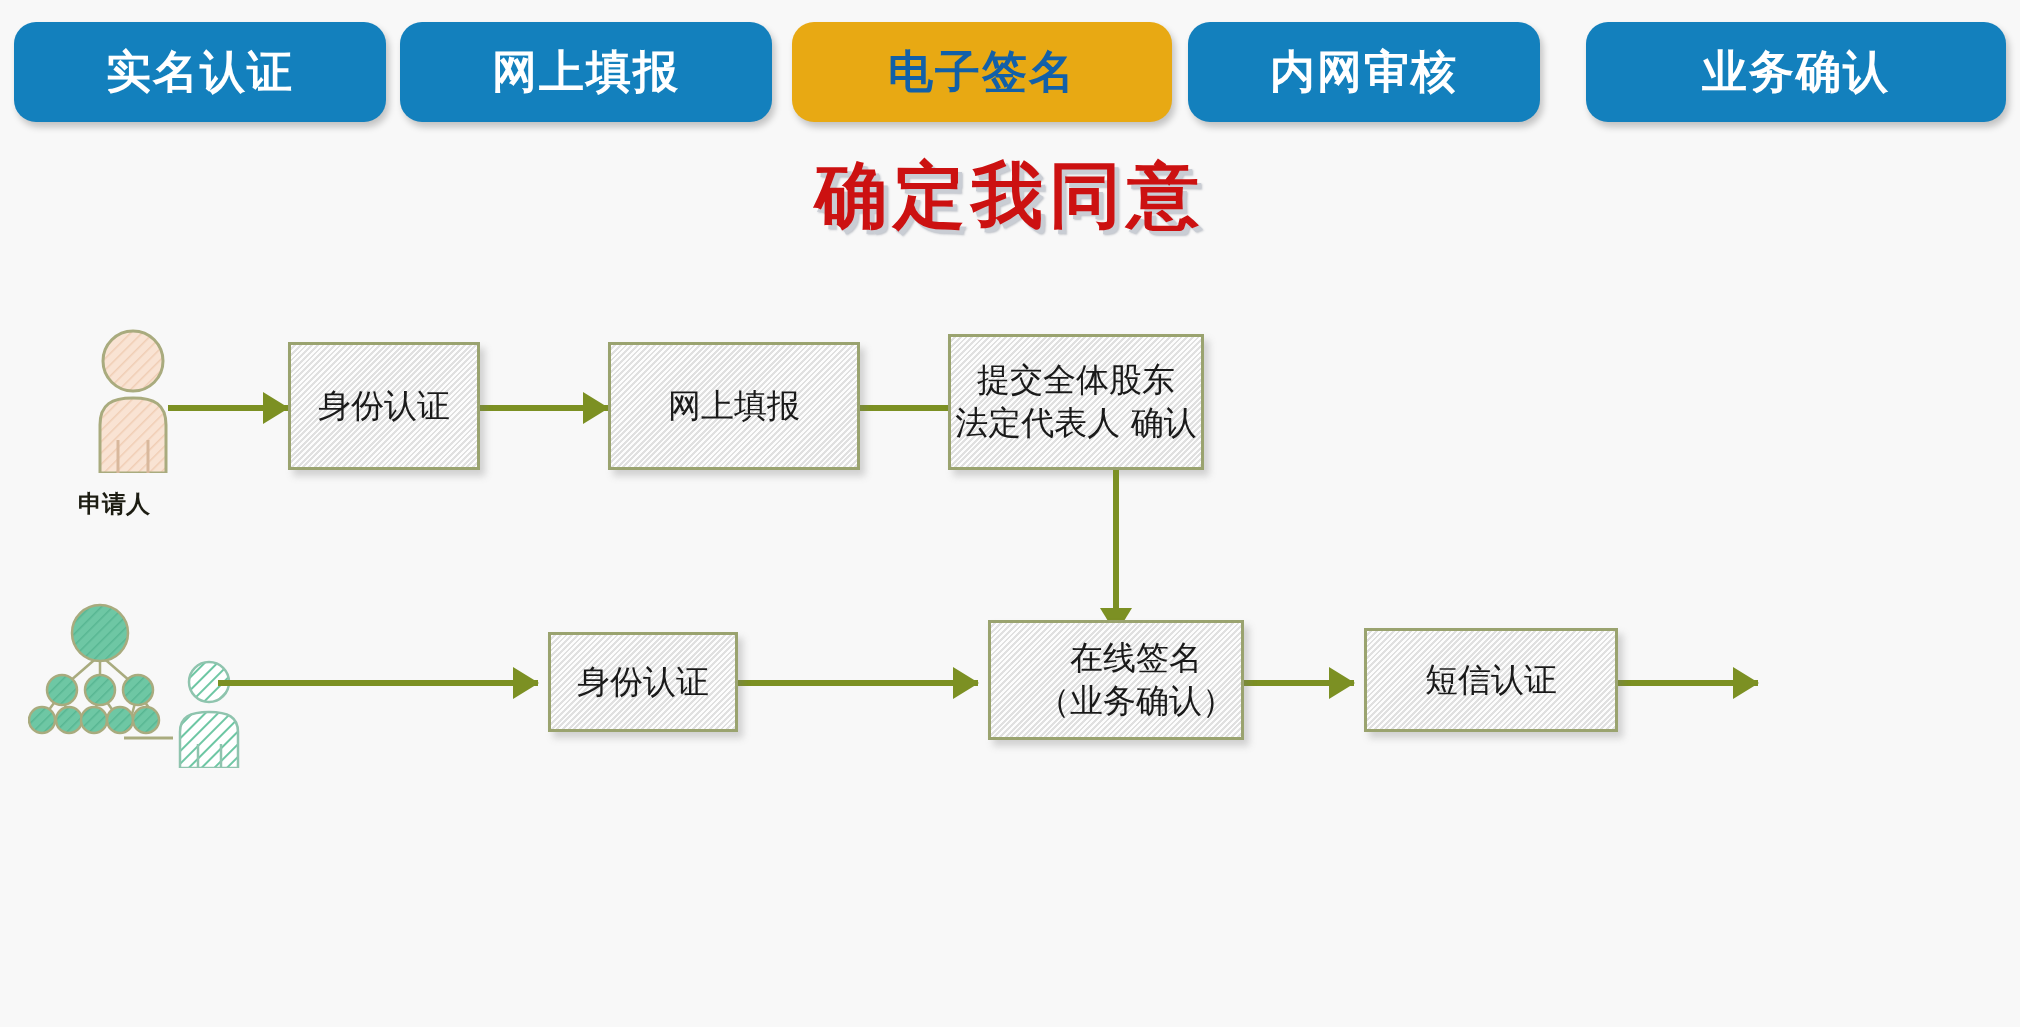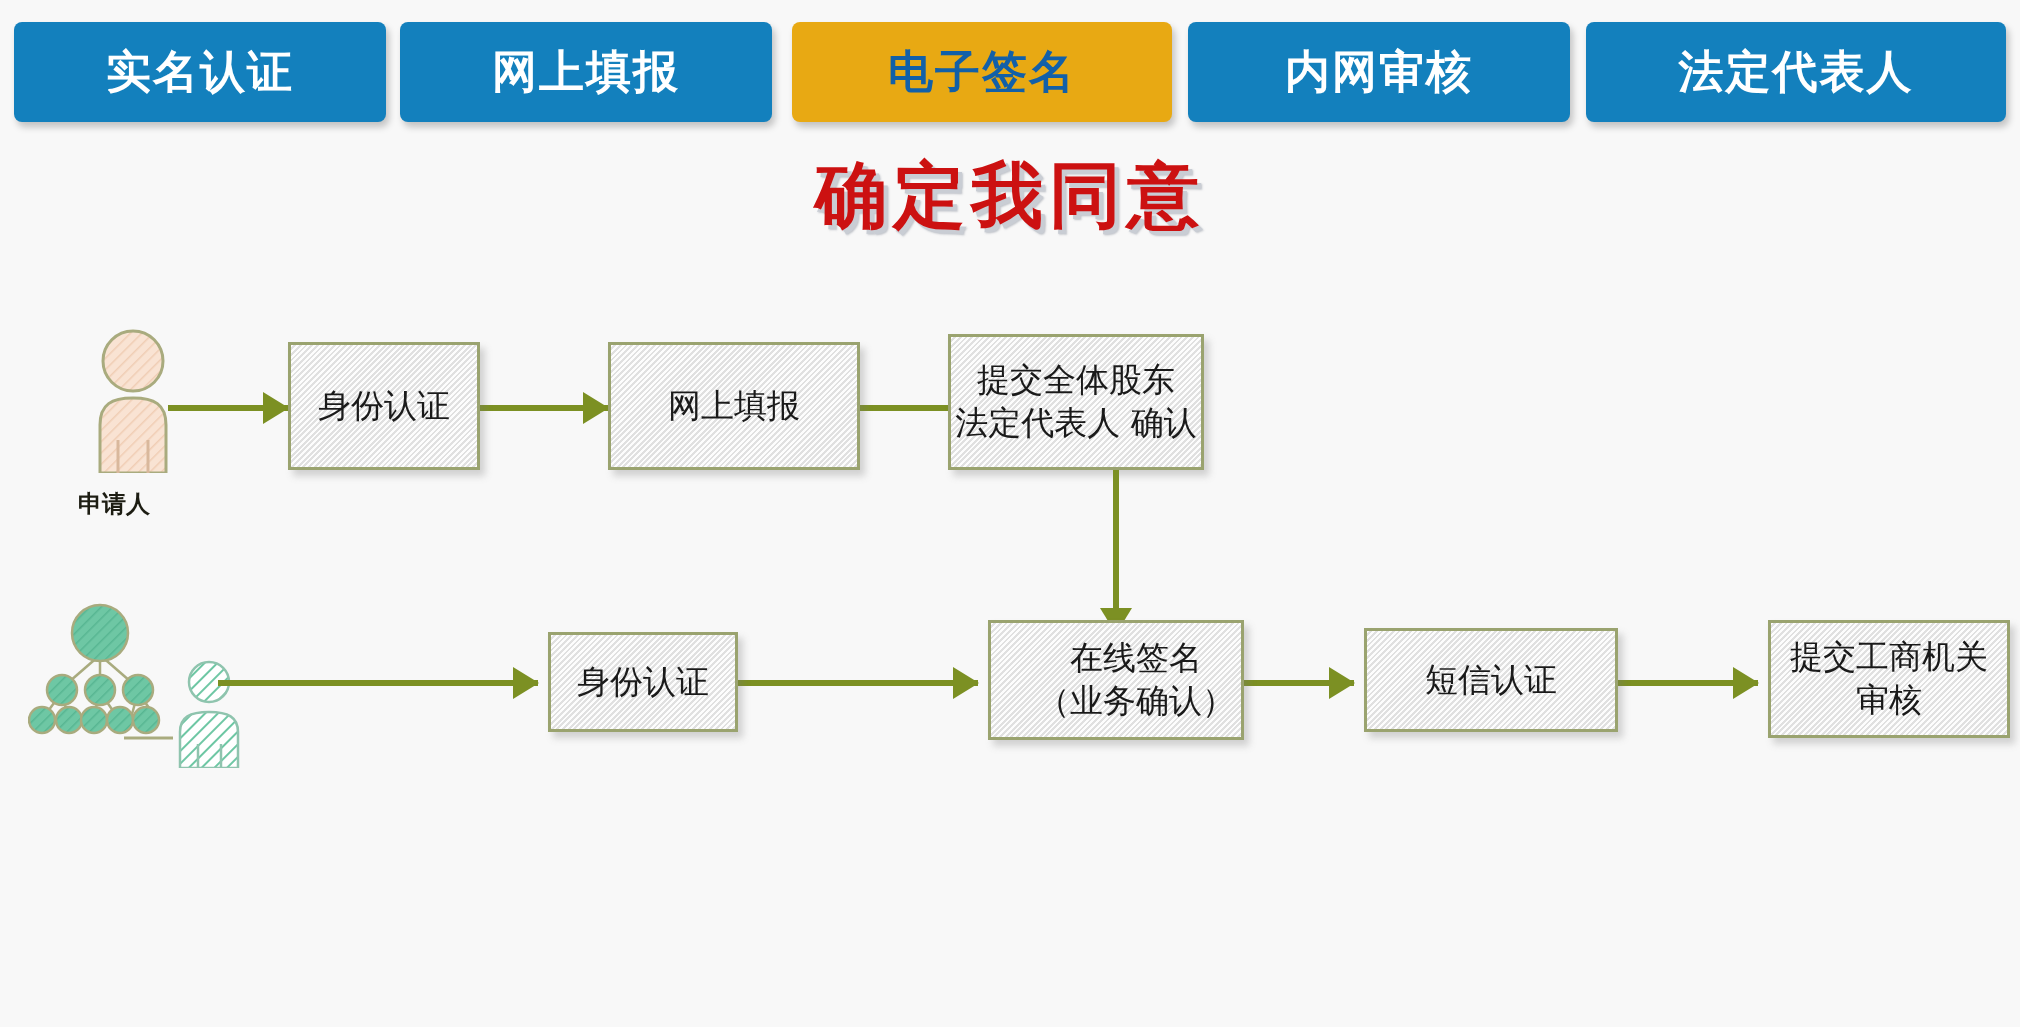--- a/index.html
+++ b/index.html
@@ -21,21 +21,21 @@
     position: absolute;
     left: 0;
     top: 22px;
     width: 2020px;
     height: 108px;
   }
   .tab {
     position: absolute;
     top: 0;
     height: 100px;
-    border-radius: 8px;
+    border-radius: 22px;
     box-sizing: border-box;
     display: flex;
     align-items: center;
     justify-content: center;
     box-shadow: 3px 5px 7px rgba(0,0,0,0.22);
     font-weight: bold;
     font-size: 45px;
     letter-spacing: 2px;
     white-space: nowrap;
     cursor: pointer;
@@ -44,21 +44,21 @@
     background: #1380bd;
     color: #ffffff;
   }
   .tab.active {
     background: #e8a913;
     color: #1260a8;
   }
   .tab-0 { left: 14px;   width: 372px; }
   .tab-1 { left: 400px;  width: 372px; }
   .tab-2 { left: 792px;  width: 380px; }
-  .tab-3 { left: 1188px; width: 382px; }
+  .tab-3 { left: 1188px; width: 352px; }
   .tab-4 { left: 1586px; width: 420px; }
 
   
   #headline {
     position: absolute;
     left: 0;
     top: 148px;
     width: 2020px;
     text-align: center;
     font-size: 72px;
@@ -158,21 +158,21 @@
   <div class="tab blue tab-1">
     <span>网上填报</span>
   </div>
   <div class="tab active tab-2">
     <span>电子签名</span>
   </div>
   <div class="tab blue tab-3">
     <span>内网审核</span>
   </div>
   <div class="tab blue tab-4">
-    <span>法定代表人</span>
+    <span>业务确认</span>
   </div>
 </div>
 
 <div id="headline">确定我同意</div>
 
 <div id="flow">
 
   <svg class="actor-icon" style="left:78px; top:328px;" width="110" height="145" viewBox="0 0 110 145">
     <defs>
       <pattern id="hatchPeach" patternUnits="userSpaceOnUse" width="8" height="8" patternTransform="rotate(45)">
@@ -251,18 +251,14 @@
   <div class="pbox" style="left:548px; top:632px; width:190px; height:100px;">
     <span>身份认证</span>
   </div>
   <div class="pbox" style="left:988px; top:620px; width:256px; height:120px;padding-left:40px;">
     <span>在线签名
 （业务确认）</span>
   </div>
   <div class="pbox" style="left:1364px; top:628px; width:254px; height:104px;">
     <span>短信认证</span>
   </div>
-  <div class="pbox" style="left:1768px; top:620px; width:242px; height:118px;">
-    <span>提交工商机关
-审核</span>
-  </div>
 
 </div>
 
 </body></html>

